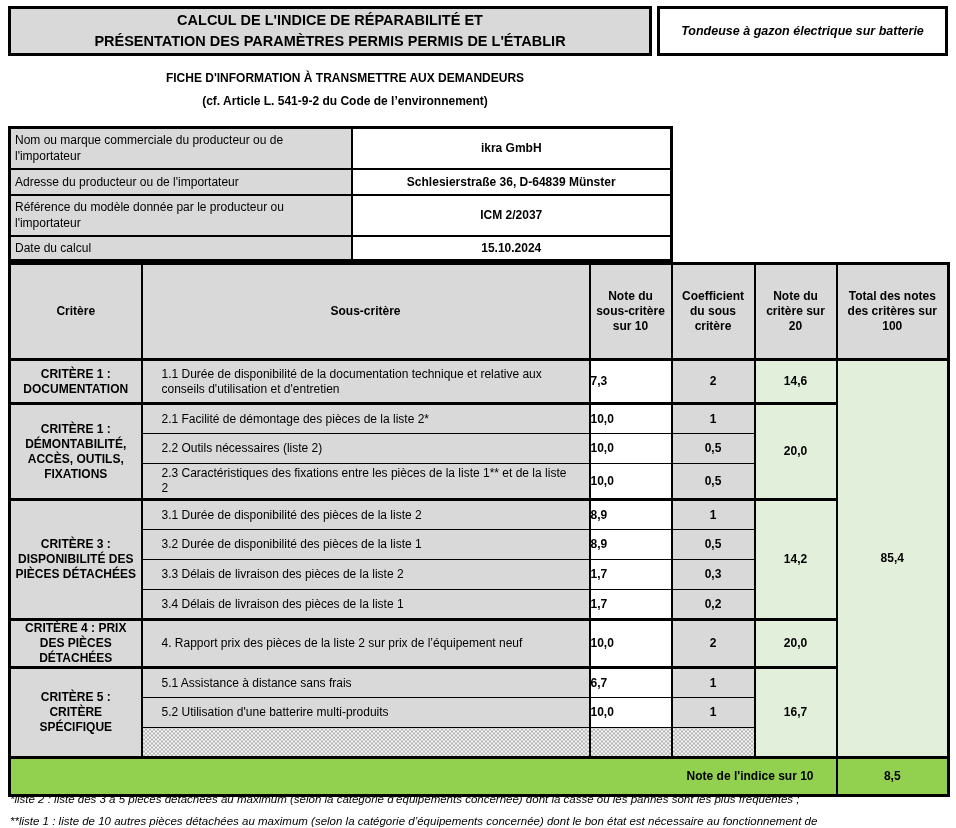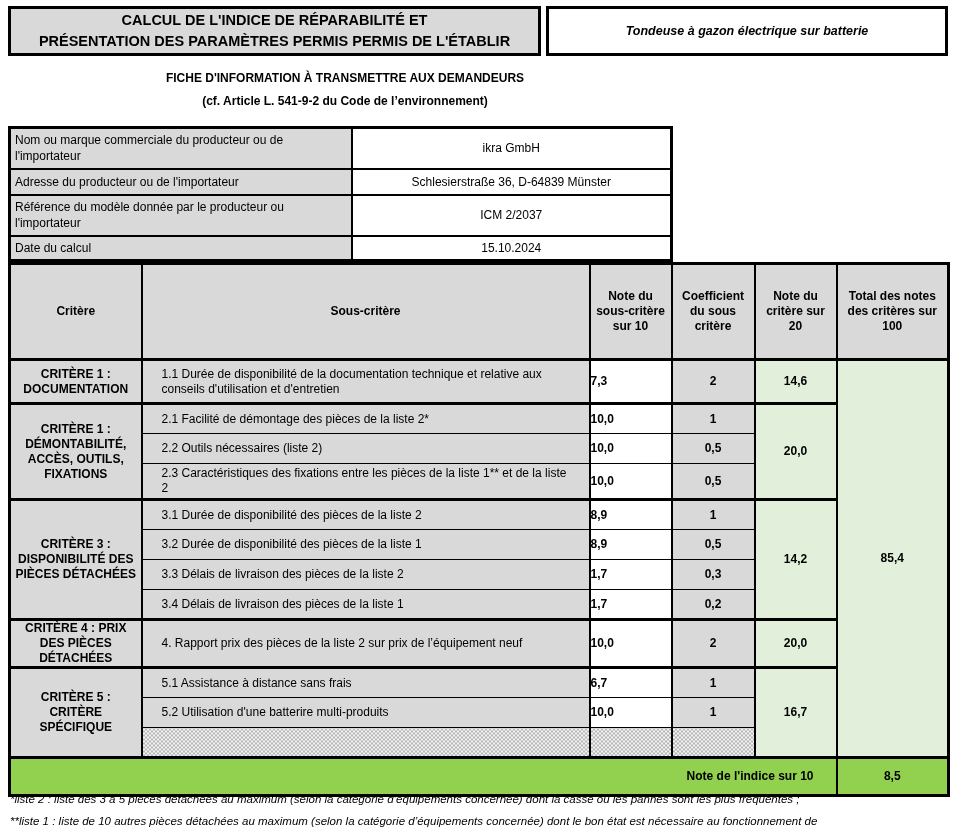--- a/index.html
+++ b/index.html
@@ -2,21 +2,21 @@
 <html style="--cell_gray: #d9d9d9; --light_green: #e2efda; --bright_green: #92d050;"><head>
 <meta charset="utf-8">
 <style>
   * { margin: 0; padding: 0; box-sizing: border-box; }
   html, body { width: 956px; height: 828px; overflow: hidden; background: #fff; }
   body { font-family: "Liberation Sans", sans-serif; color: #000; position: relative; }
 
   
   .title-row { position: absolute; left: 8px; top: 6px; width: 940px; display: flex; gap: 5px; }
   .title-box {
-    width: 533px; height: 50px; background: var(--cell_gray, #d9d9d9);
+    width: 644px; height: 50px; background: var(--cell_gray, #d9d9d9);
     border: 3px solid #000; display: flex; flex-direction: column;
     align-items: center; justify-content: center;
     font-weight: bold; font-size: 14.5px; line-height: 21px; text-align: center;
   }
   .product-box {
     flex: 1; height: 50px; background: #fff; border: 3px solid #000;
     display: flex; align-items: center; justify-content: center;
     font-weight: bold; font-style: italic; font-size: 12.5px; text-align: center;
   }
 
@@ -24,21 +24,21 @@
   .subtitle { position: absolute; left: 0; top: 67px; width: 690px; text-align: center; }
   .subtitle div { font-weight: bold; font-size: 12px; line-height: 23px; }
 
   
   table.info {
     position: absolute; left: 8px; top: 126px; width: 665px;
     border-collapse: collapse; border: 3px solid #000; table-layout: fixed;
   }
   table.info td { border: 2px solid #000; font-size: 12px; line-height: 16px; }
   table.info td.lbl { background: var(--cell_gray, #d9d9d9); padding: 2px 4px; width: 342px; }
-  table.info td.val { background: #fff; font-weight: normal; text-align: center; }
+  table.info td.val { background: #fff; font-weight: bold; text-align: center; }
   tr.ih40 { height: 41px; } tr.ih26 { height: 26px; } tr.ih25 { height: 25px; }
 
   
   table.score {
     position: absolute; left: 8px; top: 262px; width: 939px;
     border-collapse: collapse; border: 3px solid #000; table-layout: fixed;
   }
   table.score th, table.score td {
     border: 2px solid #000; border-top-width: 1px; border-bottom-width: 1px;
     font-size: 12px; line-height: 15px; vertical-align: middle;

